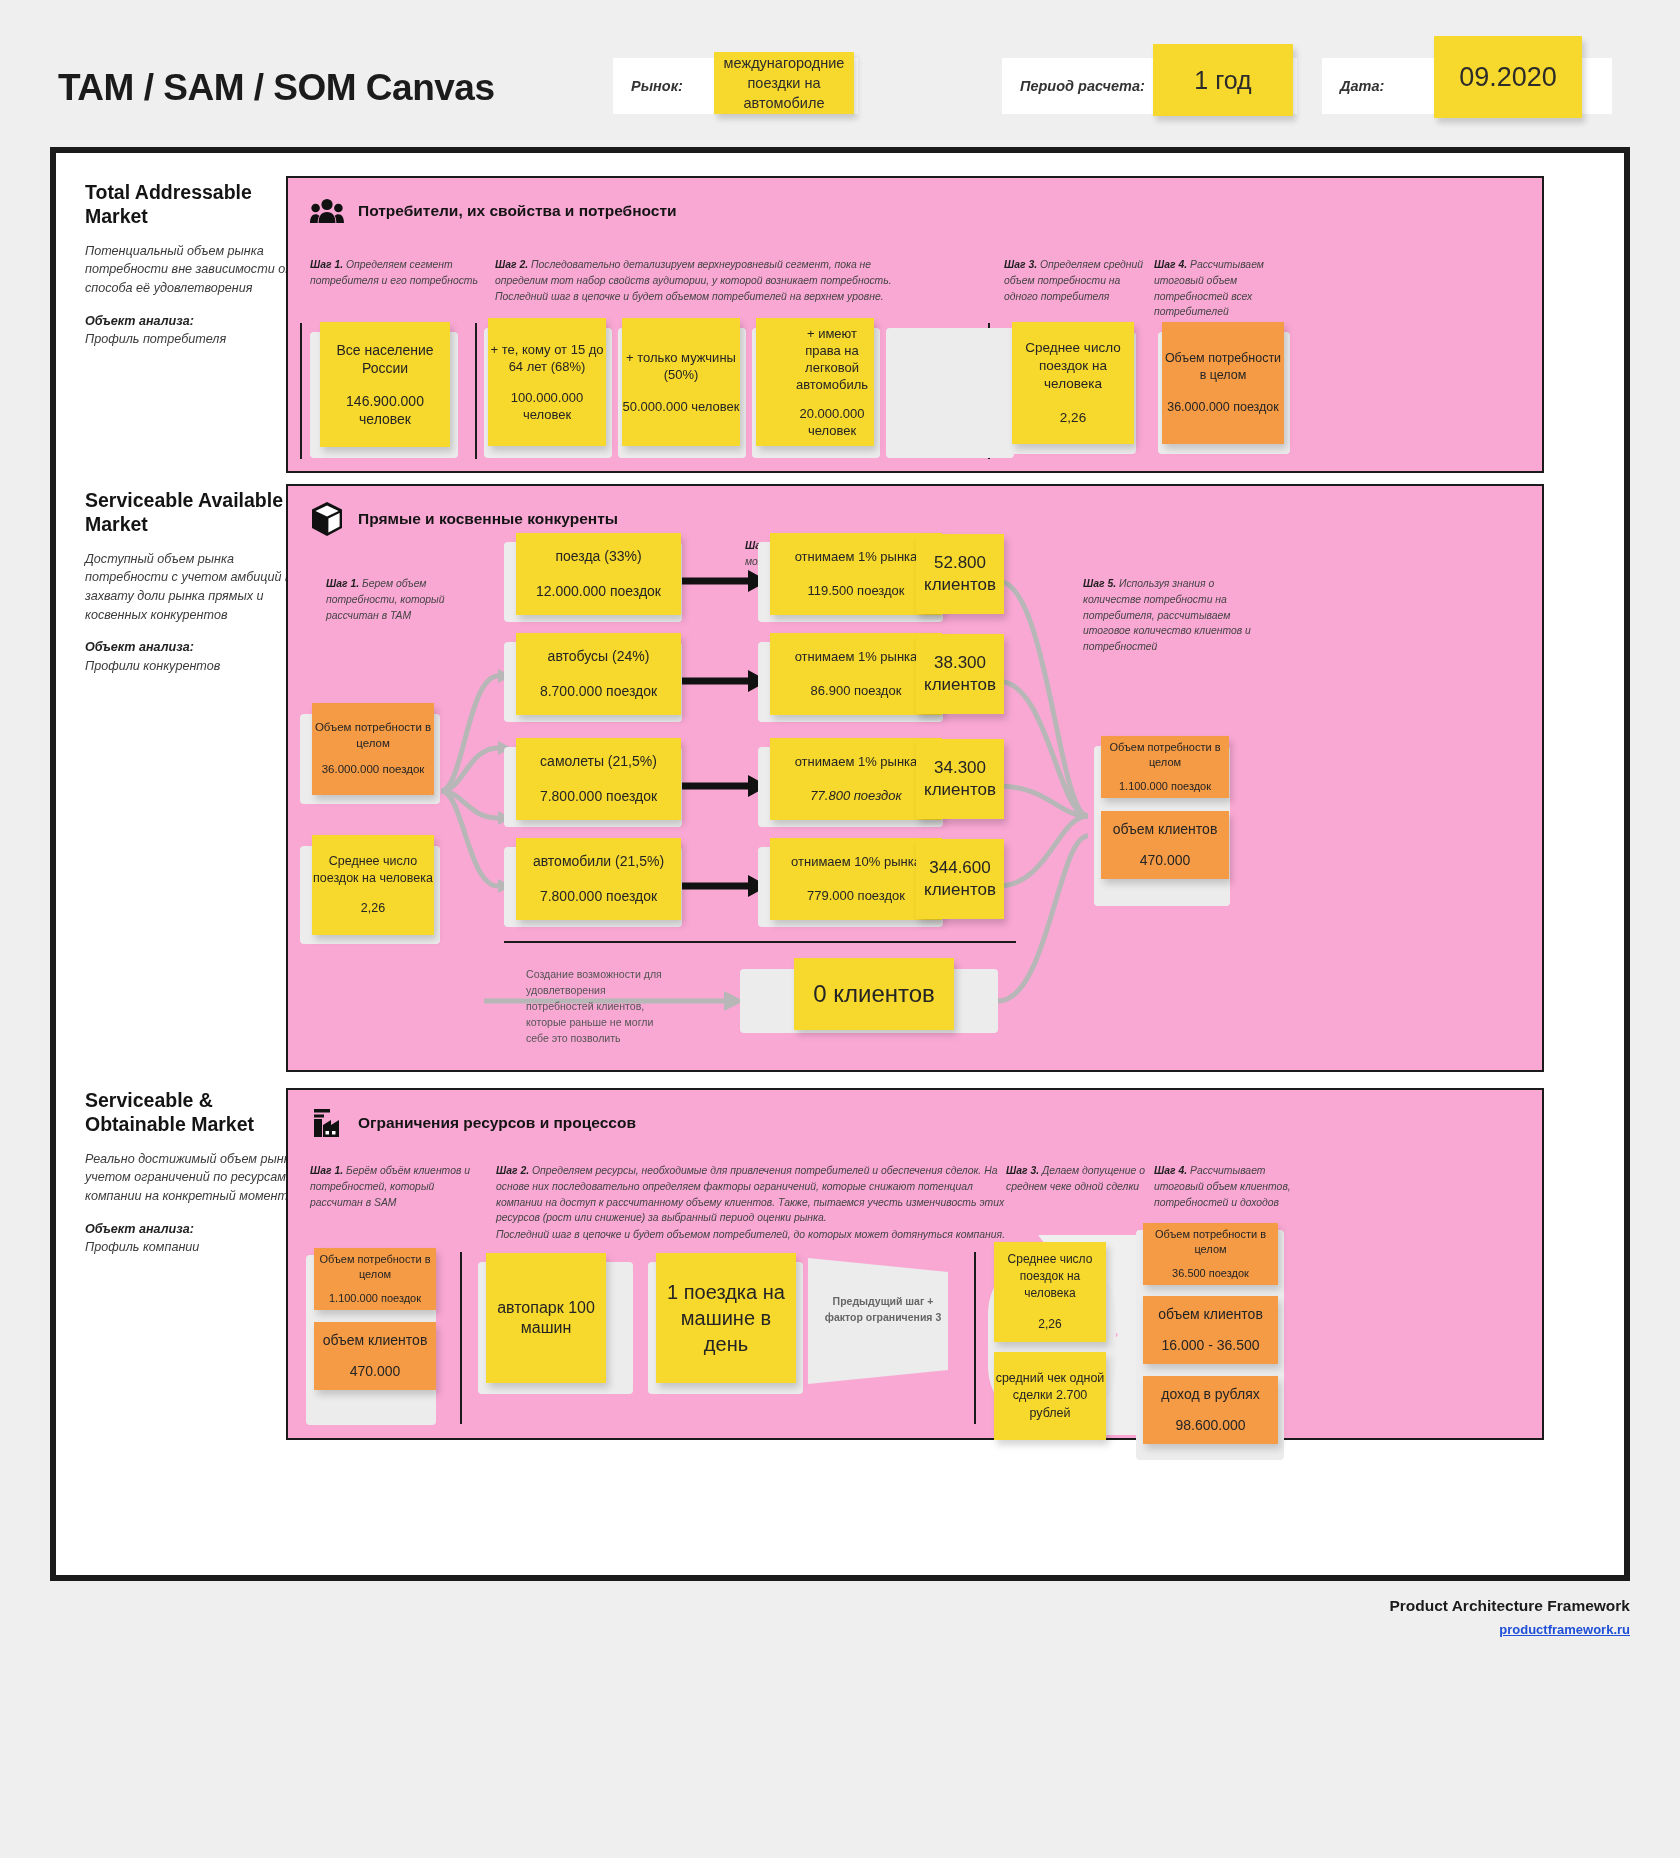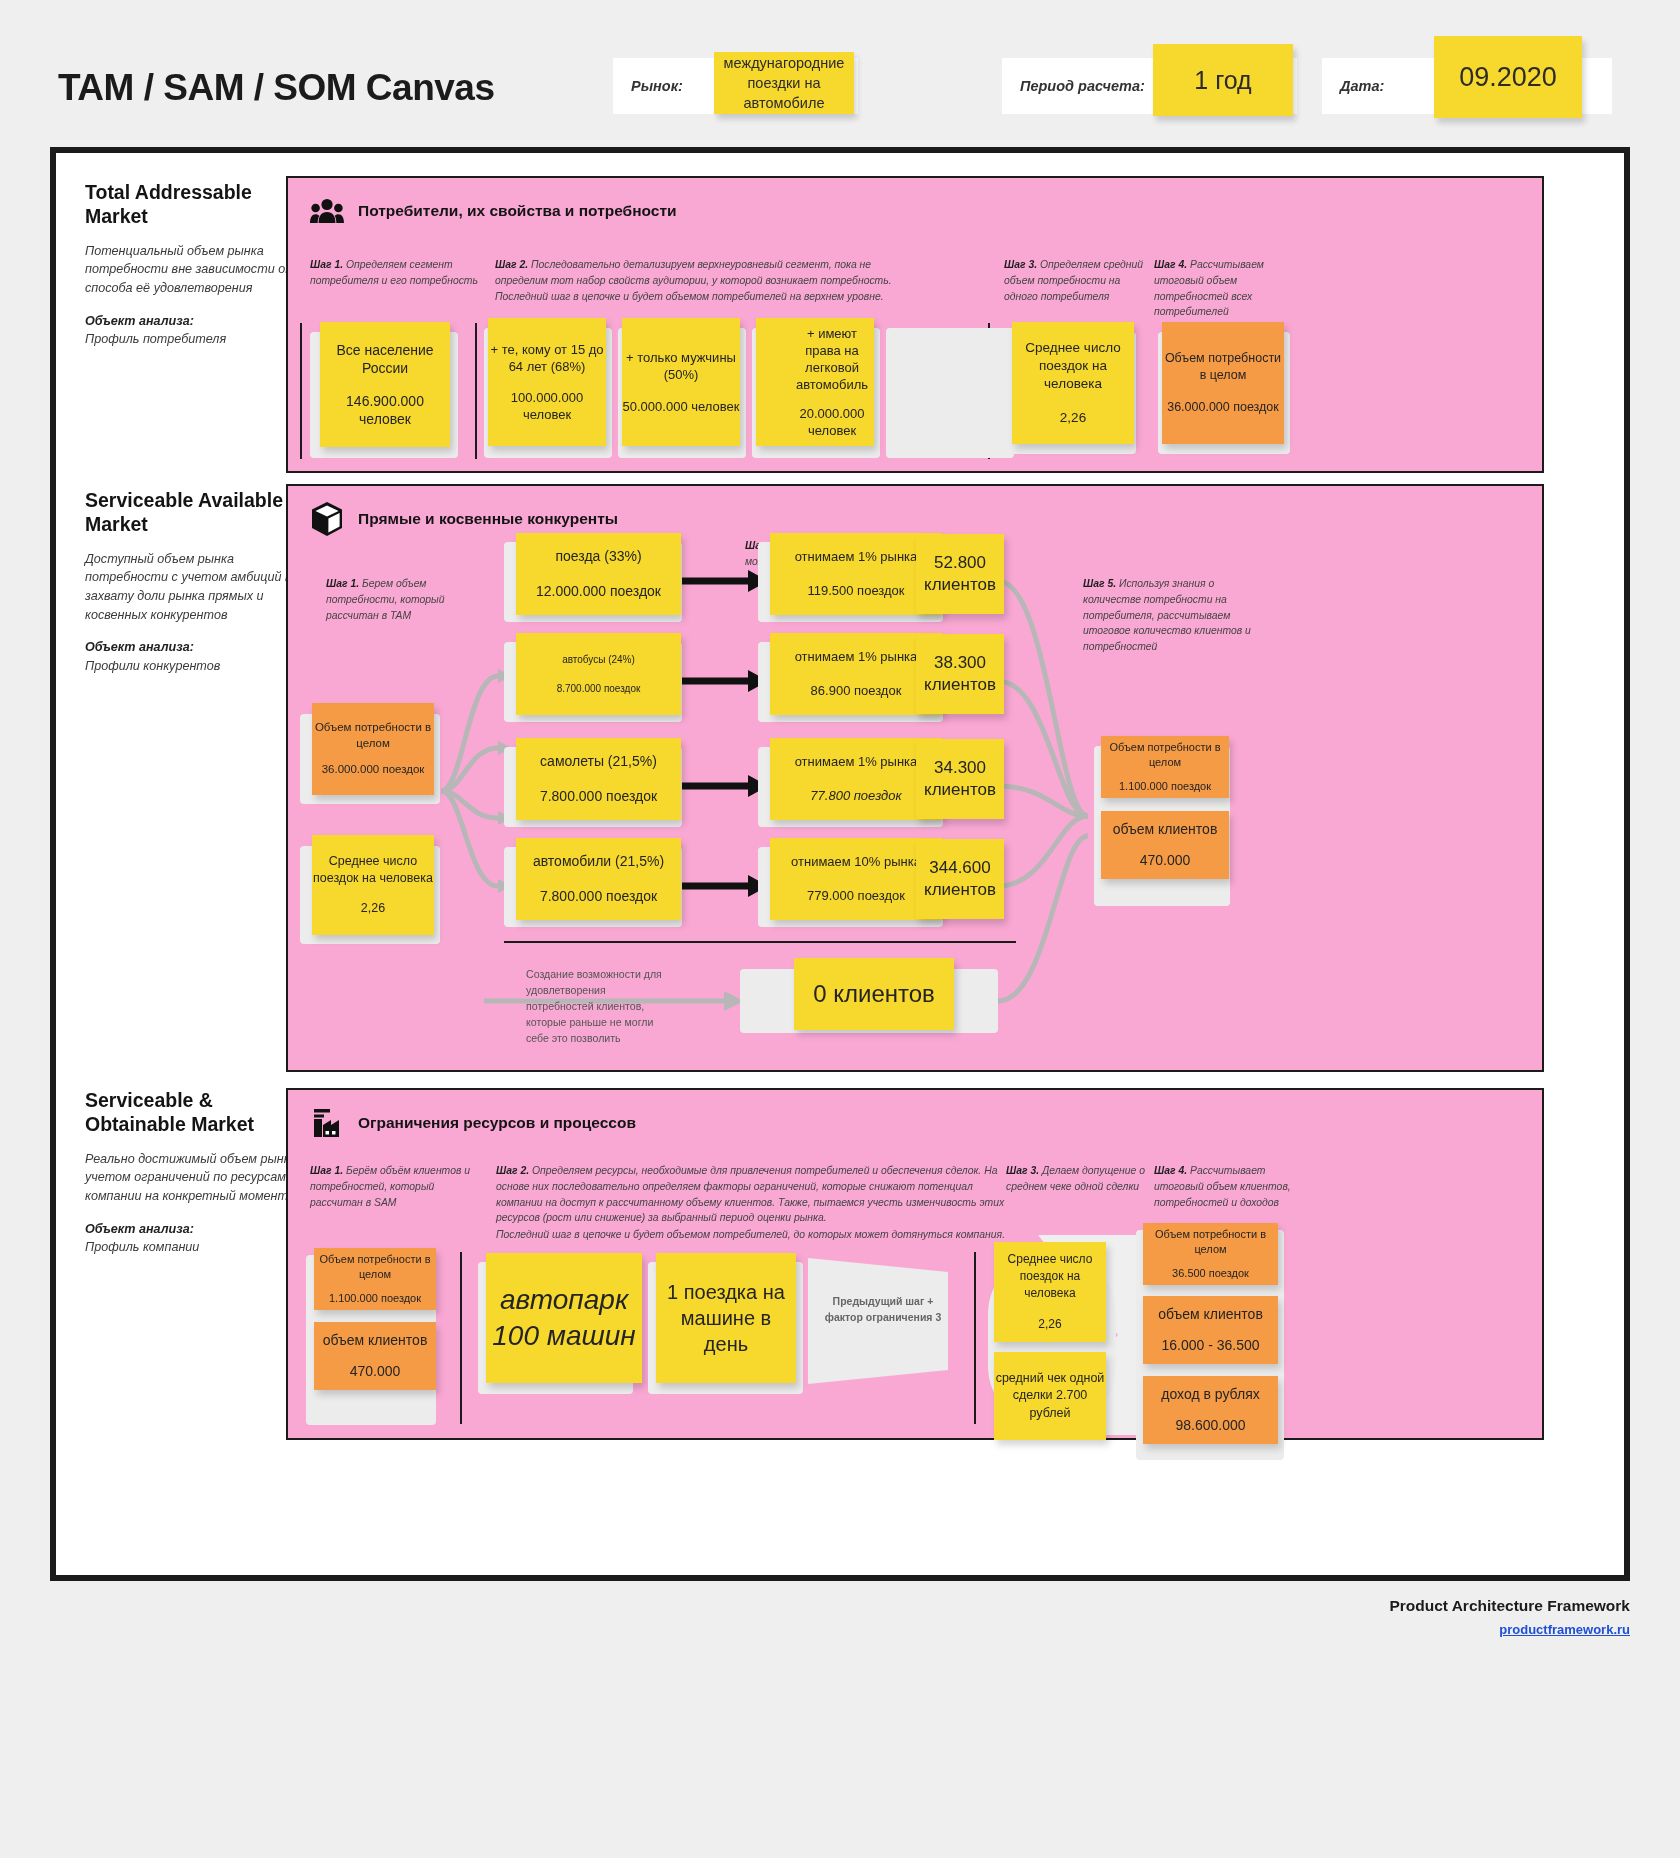--- a/index.html
+++ b/index.html
@@ -286,21 +286,21 @@
     <span class="t">Среднее число поездок на человека</span>
     <span class="v" style="margin-top:14px;">2,26</span>
   </div>
 
   <div class="ghost" style="left:216px; top:56px; width:178px; height:80px;"></div>
   <div class="note yellow" style="left:228px; top:47px; width:165px; height:82px; font-size:14px; line-height:1.35;">
     <span class="t">поезда (33%)</span>
     <span class="v" style="margin-top:16px;">12.000.000 поездок</span>
   </div>
   <div class="ghost" style="left:216px; top:156px; width:178px; height:80px;"></div>
-  <div class="note yellow" style="left:228px; top:147px; width:165px; height:82px; font-size:10px; line-height:1.35;">
+  <div class="note yellow" style="left:228px; top:147px; width:165px; height:82px; font-size:14px; line-height:1.35;">
     <span class="t">автобусы (24%)</span>
     <span class="v" style="margin-top:16px;">8.700.000 поездок</span>
   </div>
   <div class="ghost" style="left:216px; top:261px; width:178px; height:80px;"></div>
   <div class="note yellow" style="left:228px; top:252px; width:165px; height:82px; font-size:14px; line-height:1.35;">
     <span class="t">самолеты (21,5%)</span>
     <span class="v" style="margin-top:16px;">7.800.000 поездок</span>
   </div>
   <div class="ghost" style="left:216px; top:361px; width:178px; height:80px;"></div>
   <div class="note yellow" style="left:228px; top:352px; width:165px; height:82px; font-size:14px; line-height:1.35;">
@@ -402,21 +402,21 @@
   <div class="note orange" style="left:26px; top:158px; width:122px; height:62px; font-size:11px; line-height:1.35;">
     <span class="t">Объем потребности в целом</span>
     <span class="v" style="margin-top:10px;">1.100.000 поездок</span>
   </div>
   <div class="note orange" style="left:26px; top:232px; width:122px; height:68px; font-size:14px; line-height:1.35;">
     <span class="t">объем клиентов</span>
     <span class="v" style="margin-top:12px;">470.000</span>
   </div>
 
   <div class="ghost" style="left:190px; top:172px; width:155px; height:132px;"></div>
-  <div class="note yellow" style="left:198px; top:163px; width:156px; height:130px; font-size:28px; line-height:1.28;font-style:italic;">автопарк 100 машин</div>
+  <div class="note yellow" style="left:198px; top:163px; width:120px; height:130px; font-size:16px; line-height:1.28;">автопарк 100 машин</div>
   <div class="ghost" style="left:360px; top:172px; width:155px; height:132px;"></div>
   <div class="note yellow" style="left:368px; top:163px; width:140px; height:130px; font-size:20px; line-height:1.3;">1 поездка на машине в день</div>
 
   <svg style="position:absolute; left:520px; top:168px; width:162px; height:126px; pointer-events:none;">
     <path d="M0,0 L140,14 L140,112 L0,126 Z" fill="#ececec"></path>
   </svg>
   <div class="step" style="left:530px; top:204px; width:130px; text-align:center; font-style:normal; font-weight:bold; font-size:10.5px; color:#666;">Предыдущий шаг + фактор ограничения 3</div>
 
   <div class="ghost" style="left:700px; top:162px; width:128px; height:176px; border-radius:62px;"></div>
   <div class="note yellow" style="left:706px; top:152px; width:112px; height:100px; font-size:12px; line-height:1.4;">

